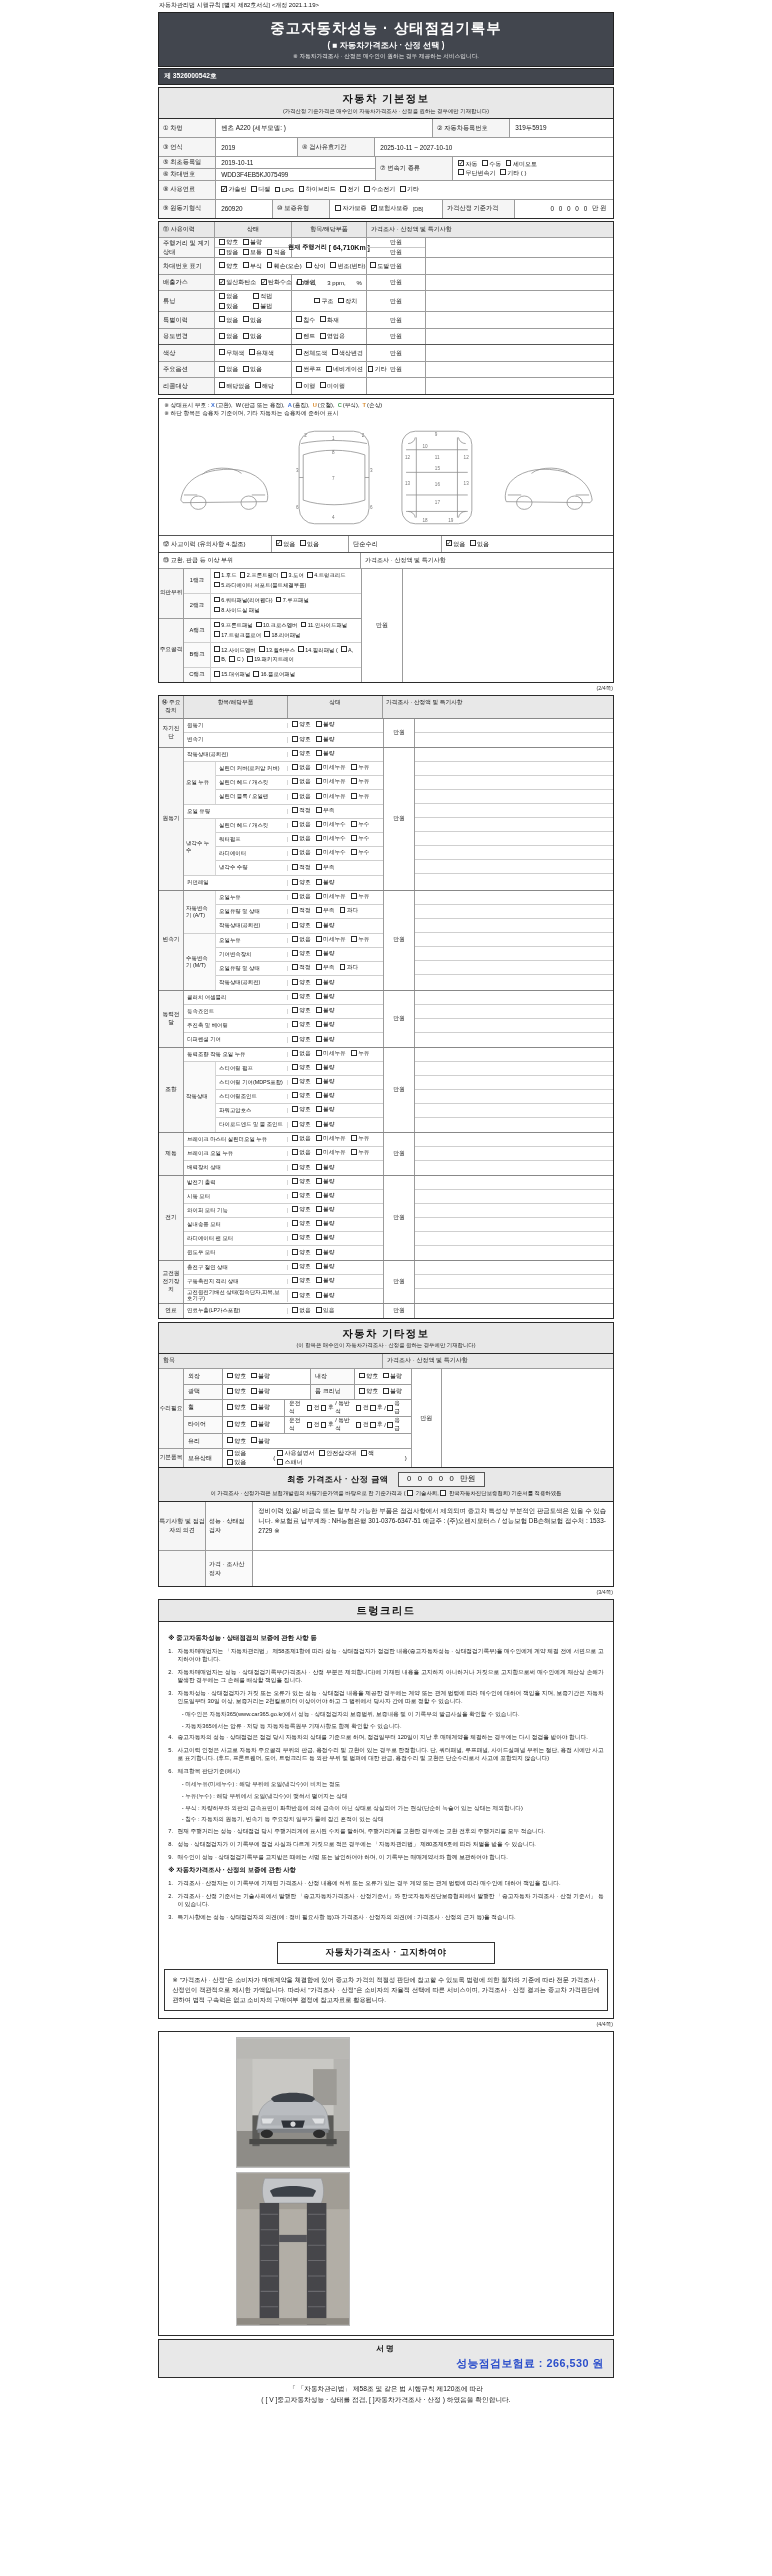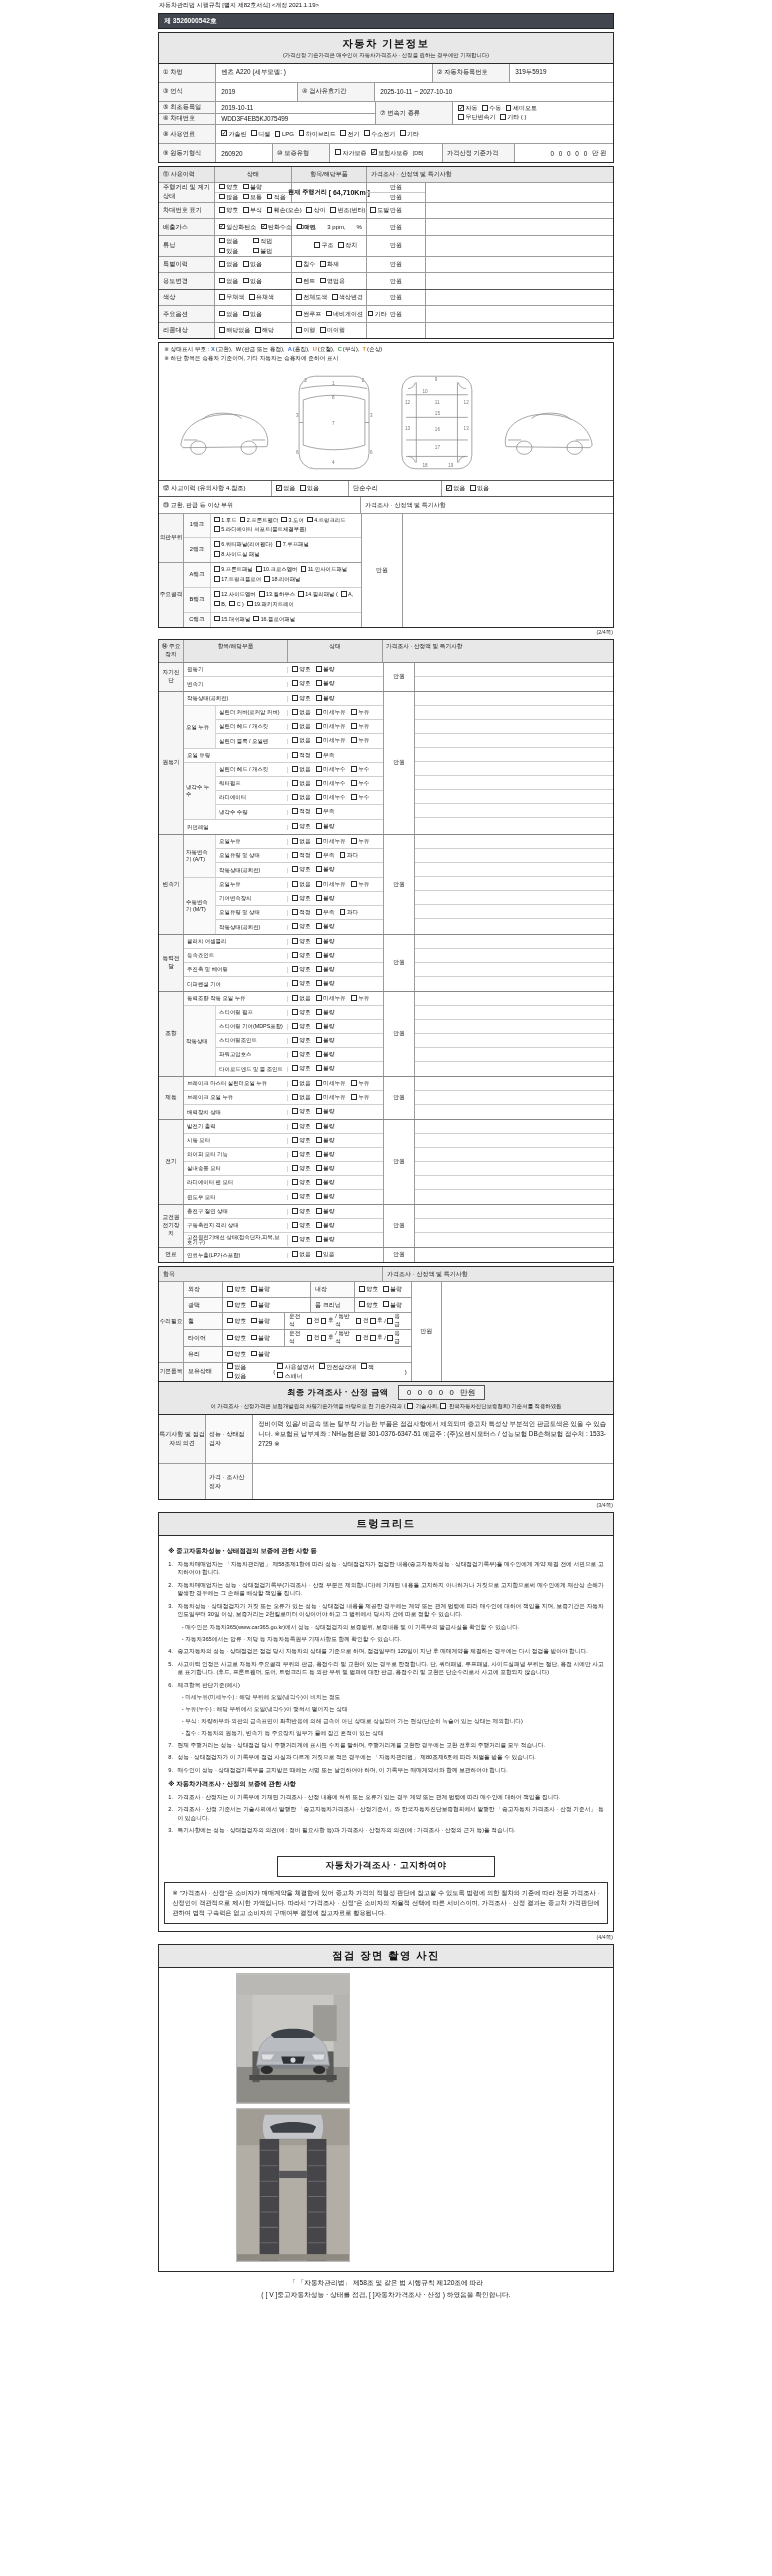--- a/index.html
+++ b/index.html
@@ -118,20 +118,25 @@
   .fee{text-align:right;color:#2b4ecb;font-size:10.8px;font-weight:bold;margin-top:3.1px;letter-spacing:0.5px;}
   .footer{text-align:center;font-size:6.7px;line-height:1.7;padding-top:5.2px;}
 </style>
 </head>
 <body>
 
 <div class="page">
 
   <div class="topnote">자동차관리법 시행규칙 [별지 제82호서식] &lt;개정 2021.1.19&gt;</div>
 
+  <div class="hdr">
+    <div class="t1">중고자동차성능 · 상태점검기록부</div>
+    <div class="t2">( ■ 자동차가격조사 · 산정 선택 )</div>
+    <div class="t3">※ 자동차가격조사 · 산정은 매수인이 원하는 경우 제공하는 서비스입니다.</div>
+  </div>
   <div class="docno">제 3526000542호</div>
 
   <div class="sec">
     <div class="sec-head">
       <div class="sec-title">자동차 기본정보</div>
       <div class="sec-sub">(가격산정 기준가격은 매수인이 자동차가격조사 · 산정을 원하는 경우에만 기재합니다)</div>
     </div>
     <div class="brow" style="border-top:none">
       <div class="bl" style="width:57px">① 차명</div>
       <div class="bv" style="flex:1">벤츠 A220 (세부모델: )</div>
@@ -1060,20 +1065,24 @@
             <span>만원</span>
           </div>
           <div class="g-notes">
             <div class="g-note"></div>
           </div>
         </div>
       </div>
   </div>
 
   <div class="sec">
+    <div class="sec-head">
+      <div class="sec-title">자동차 기타정보</div>
+      <div class="sec-sub">(이 항목은 매수인이 자동차가격조사 · 산정을 원하는 경우에만 기재합니다)</div>
+    </div>
     <div class="erow" style="border-top:none;background:#e8e8e8">
       <div class="ec" style="flex:1">항목</div>
       <div class="ec" style="width:230px;border-right:none">가격조사 · 산정액 및 특기사항</div>
     </div>
     <div style="display:flex;border-top:0.5px solid #9c9c9c">
       <div style="flex:1">
         <div style="display:flex;align-items:stretch;border-bottom:0.5px solid #9c9c9c">
           <div class="gcell" style="width:25px">수리필요</div>
           <div style="flex:1">
             <div class="erow" style="border-top:none">
@@ -1262,23 +1271,20 @@
           <span class="txt">특기사항에는 성능 · 상태점검자의 의견(예 : 정비 필요사항 등)과 가격조사 · 산정자의 의견(예 : 가격조사 · 산정의 근거 등)을 적습니다.</span>
         </div>
       </div>
     <div class="nt-boxtitle">자동차가격조사 · 고지하여야</div>
     <div class="nt-box" style="margin:0 5.2px 7.2px">※ "가격조사 · 산정"은 소비자가 매매계약을 체결함에 있어 중고차 가격의 적절성 판단에 참고할 수 있도록 법령에 의한 절차와 기준에 따라 전문 가격조사 · 산정인이 객관적으로 제시한 가액입니다. 따라서 "가격조사 · 산정"은 소비자의 자율적 선택에 따른 서비스이며, 가격조사 · 산정 결과는 중고차 가격판단에 관하여 법적 구속력은 없고 소비자의 구매여부 결정에 참고자료로 활용됩니다.</div>
   </div>
 
   <div class="pgmark">(4/4쪽)</div>
 
   <div class="sec">
-    <div class="sec-head">
-      <div class="sec-title">점검 장면 촬영 사진</div>
-    </div>
     <div class="photo-wrap">
 
       <svg class="photo" width="112" height="129" viewBox="0 0 218 250">
         <rect width="218" height="250" fill="#c9c8c4"></rect>
         <rect x="0" y="0" width="218" height="40" fill="#b9b8b4"></rect>
         <rect x="0" y="180" width="218" height="70" fill="#8e8c87"></rect>
         <rect x="0" y="40" width="30" height="140" fill="#bfbeba"></rect>
         <rect x="188" y="40" width="30" height="140" fill="#b5b4b0"></rect>
         <rect x="148" y="60" width="46" height="70" fill="#9d9b96"></rect>
 
@@ -1311,20 +1317,24 @@
         <g stroke="#6a6a6e" stroke-width="2">
           <path d="M46 80 L80 80 M46 110 L80 110 M46 140 L80 140 M46 170 L80 170 M46 200 L80 200 M46 230 L80 230 M46 260 L80 260"></path>
           <path d="M138 80 L172 80 M138 110 L172 110 M138 140 L172 140 M138 170 L172 170 M138 200 L172 200 M138 230 L172 230 M138 260 L172 260"></path>
         </g>
         <rect x="82" y="120" width="54" height="14" fill="#55555a"></rect>
         <rect x="0" y="282" width="218" height="13" fill="#8e8a82"></rect>
       </svg>
     </div>
   </div>
 
+  <div class="sign-band">
+    <div class="sign-title">서명</div>
+    <div class="fee">성능점검보험료 : 266,530 원</div>
+  </div>
 
   <div class="footer">
     <div>「 「자동차관리법」 제58조 및 같은 법 시행규칙 제120조에 따라</div>
     <div>( [ V ]중고자동차성능 · 상태를 점검, [    ]자동차가격조사 · 산정 ) 하였음을 확인합니다.</div>
   </div>
 
 </div>
 
 
 </body></html>

